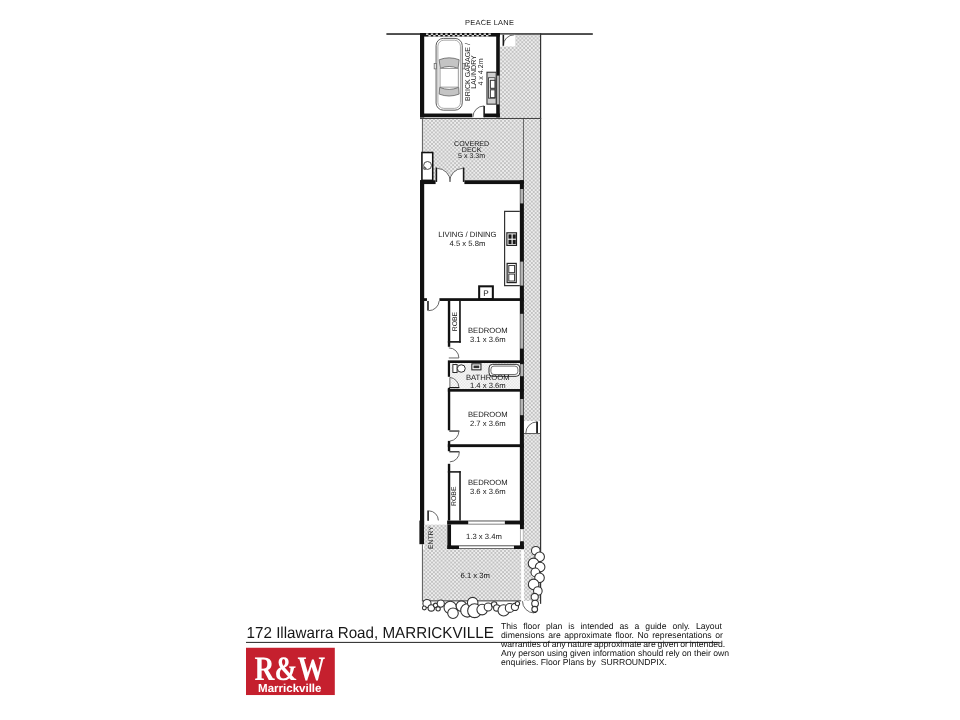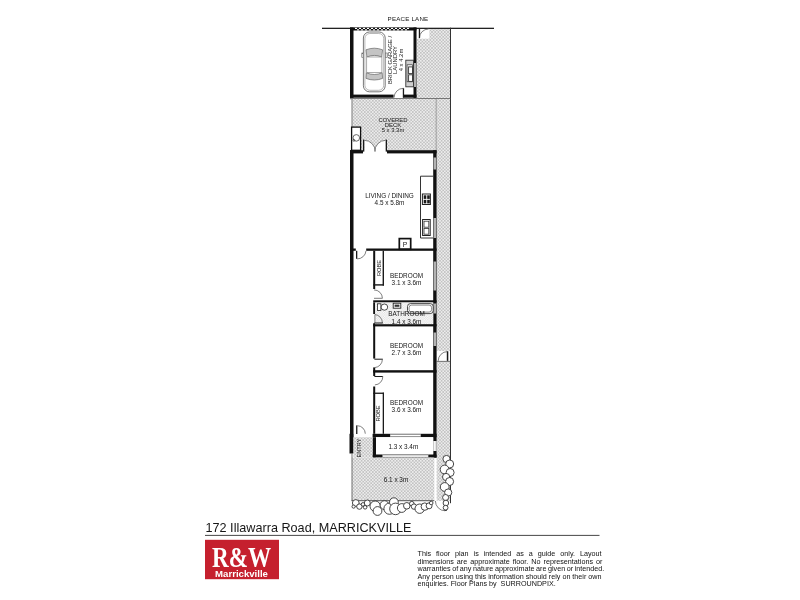--- a/index.html
+++ b/index.html
@@ -371,20 +371,20 @@
 
 <rect x="205" y="534.9" width="394.5" height="0.9" fill="#333"></rect>
 
 <g>
 <rect x="205" y="539.8" width="74" height="39.4" fill="#c5202e"></rect>
 <text class="wt" x="241.5" y="566.5" font-size="28.5" style="font-family:'Liberation Serif',serif" font-weight="bold" fill="#fff" text-anchor="middle" textLength="59" lengthAdjust="spacingAndGlyphs">R&amp;W</text>
 <text class="wt" x="241.5" y="576.5" font-size="9.6" font-weight="bold" text-anchor="middle">Marrickville</text>
 </g>
 </svg>
 
-<div class="abs" style="left:417.5px;top:550px;width:185px;font-size:7.2px;line-height:7.5px;color:#111">
+<div class="abs" style="left:417.5px;top:518px;width:185px;font-size:7.2px;line-height:7.5px;color:#111">
 <div style="white-space:pre;word-spacing:2.97px">This floor plan is intended as a guide only. Layout</div>
 <div style="white-space:pre;word-spacing:0.99px">dimensions are approximate floor. No representations or</div>
 <div style="white-space:pre;word-spacing:-0.42px">warranties of any nature approximate are given or intended.</div>
-<div style="white-space:pre;word-spacing:-0.02px">Any person using this information should rely on their own</div>
+<div style="white-space:pre;word-spacing:-0.02px">Any person using given information should rely on their own</div>
 <div style="white-space:pre">enquiries. Floor Plans by&nbsp; SURROUNDPIX.</div>
 </div>
 
 
 </body></html>

